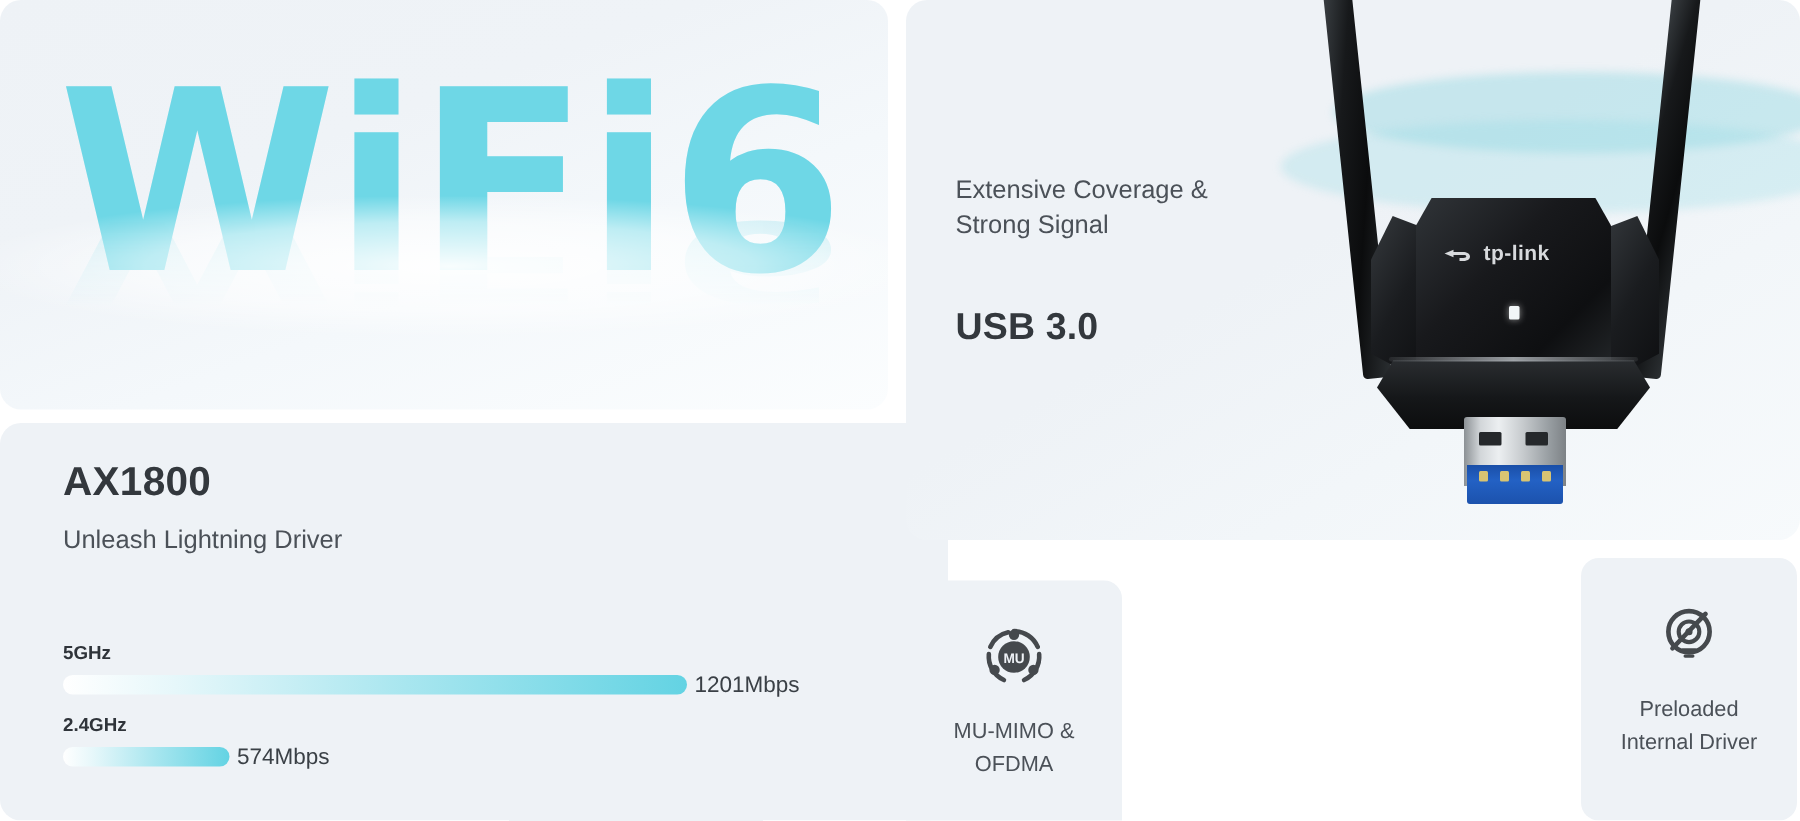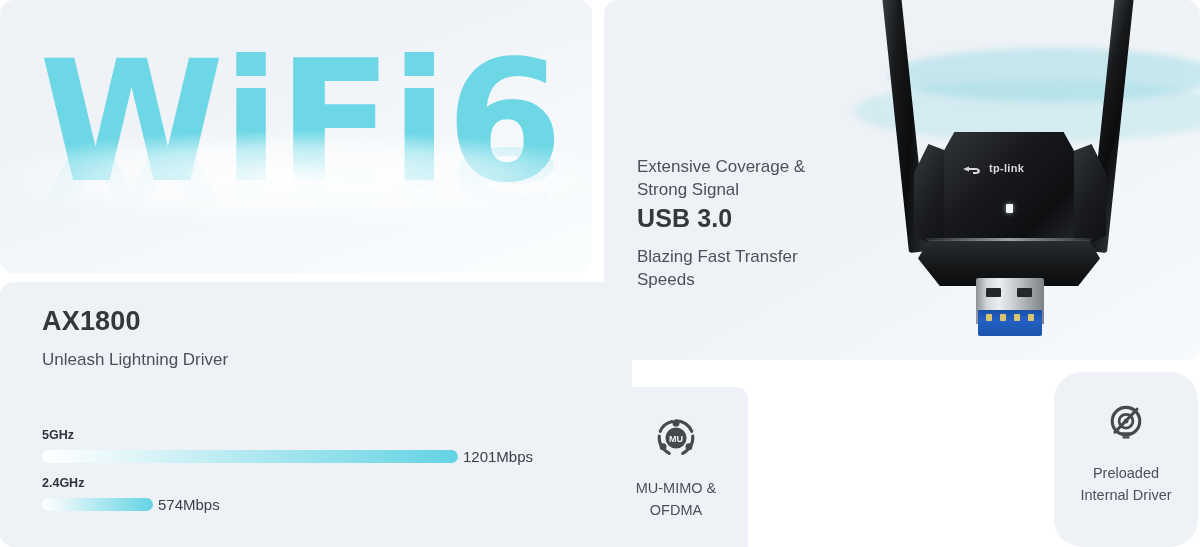--- a/index.html
+++ b/index.html
@@ -89,21 +89,21 @@
   #panel-antenna{left:604px;top:0;width:596px;height:360px;
     background:linear-gradient(150deg,#eef2f6 0%,#eef2f6 45%,#f2f6f9 70%,#f7fafc 100%);}
   .ah-title{
     position:absolute;left:33px;font-size:25px;font-weight:700;color:#33383d;line-height:1.28;
     letter-spacing:.1px;
   }
   .ah-sub{
     position:absolute;left:33px;font-size:17px;color:#4b5158;line-height:1.35;
   }
   #ant-h1{top:27px;width:300px;}
-  #ant-s1{top:116px;width:260px;margin-top:40px;}
+  #ant-s1{top:116px;width:260px;}
   #usb-h1{top:202px;}
   #usb-s1{top:246px;width:250px;}
 
   
   .waves{position:absolute;left:250px;top:30px;width:360px;height:130px;pointer-events:none;}
   .wave{
     position:absolute;border-radius:50%;
     background:rgba(126,212,224,.30);
     filter:blur(3px);
   }
@@ -139,21 +139,21 @@
     position:absolute;left:60px;top:246px;width:166px;height:3px;
     background:linear-gradient(to right,rgba(180,185,190,.1),rgba(200,205,210,.75),rgba(180,185,190,.1));
     border-radius:2px;
   }
   .tp-logo{
     position:absolute;left:96px;top:168px;width:98px;height:16px;
     display:flex;align-items:center;gap:5px;
   }
   .tp-mark{width:22px;height:13px;}
   .tp-word{
-    font-size:11px;font-weight:700;color:#d8dadd;letter-spacing:.3px;
+    font-size:14px;font-weight:700;color:#d8dadd;letter-spacing:.3px;
     font-family:"Liberation Sans", sans-serif;
   }
   .led{
     position:absolute;left:140px;top:212px;width:7px;height:9px;
     background:#f2f6f8;border-radius:1px;
     box-shadow:0 0 5px rgba(255,255,255,.55);
   }
   .usb-metal{
     position:absolute;left:110px;top:286px;width:68px;height:46px;
     background:linear-gradient(to right,#8c9195 0%,#d2d6d9 16%,#eceff1 34%,#c6cacd 58%,#9aa0a4 82%,#7d8286 100%);
@@ -174,21 +174,21 @@
 
   
   .fcard{
     position:absolute;top:372px;width:144px;height:175px;
     background:#eef2f6;border-radius:12px;
     display:flex;flex-direction:column;align-items:center;
   }
   #fcard-0{left:604px;margin-top:15px;}
   #fcard-1{left:754px;}
   #fcard-2{left:904px;}
-  #fcard-3{left:1054px;border-radius:28px;}
+  #fcard-3{left:1054px;}
   .fic{margin-top:28px;height:46px;display:flex;align-items:center;justify-content:center;}
   .flabel{
     margin-top:16px;text-align:center;font-size:14.5px;color:#4b5158;line-height:1.55;
     padding:0 8px;
   }
 </style>
 </head>
 <body>
 
 <div class="stage">
@@ -251,21 +251,20 @@
       <div class="usb-blue">
         <div class="usb-pin" id="pin1"></div>
         <div class="usb-pin" id="pin2"></div>
         <div class="usb-pin" id="pin3"></div>
         <div class="usb-pin" id="pin4"></div>
       </div>
     </div>
 
     <div class="ah-sub" id="ant-s1">Extensive Coverage &amp;<br>Strong Signal</div>
     <div class="ah-title" id="usb-h1">USB 3.0</div>
-    <div class="ah-sub" id="usb-s1">Blazing Fast Transfer<br>Speeds</div>
   </div>
 
   <div class="fcard" id="fcard-0">
     <div class="fic">
       <svg width="46" height="46" viewBox="0 0 48 48">
         <path d="M24 6 A18 18 0 0 1 40.5 17" stroke="#45494d" stroke-width="3.2" fill="none" stroke-linecap="round"></path>
         <path d="M41.5 22 A18 18 0 0 1 31 40" stroke="#45494d" stroke-width="3.2" fill="none" stroke-linecap="round"></path>
         <path d="M17 40 A18 18 0 0 1 6.5 22" stroke="#45494d" stroke-width="3.2" fill="none" stroke-linecap="round"></path>
         <path d="M7.5 17 A18 18 0 0 1 20 6.8" stroke="#45494d" stroke-width="3.2" fill="none" stroke-linecap="round"></path>
         <circle cx="24" cy="24" r="11" fill="#45494d"></circle>

